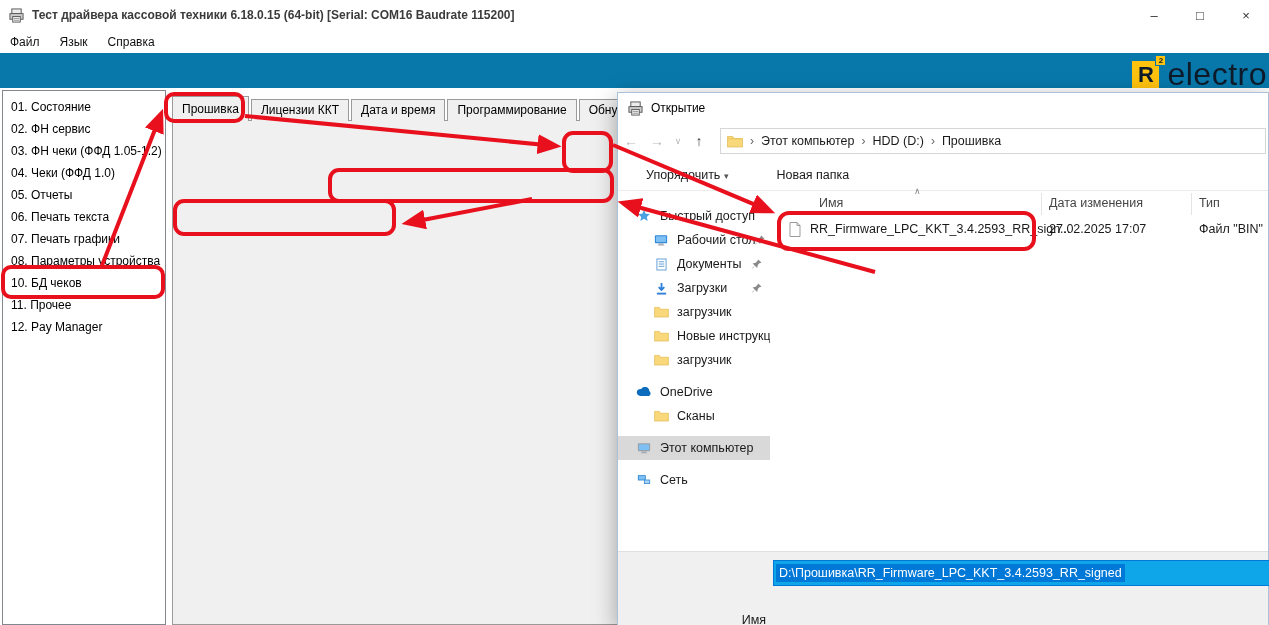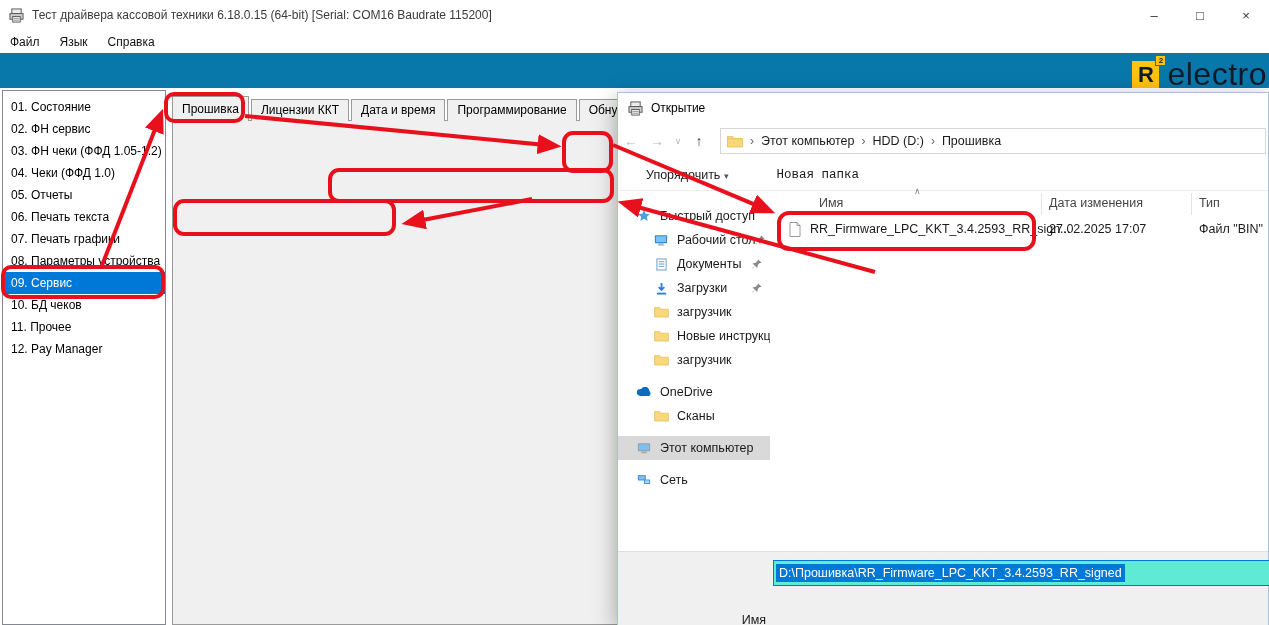--- a/index.html
+++ b/index.html
@@ -6,21 +6,21 @@
     --accent:#e8101c; --banner:#0878ab; --selection:#0078d7; --logoYellow:#ffc20e;
   }
   *{box-sizing:border-box; margin:0; padding:0;}
   html,body{background:#dcdcdc;}
   body{font-family:"Liberation Sans", sans-serif;}
   .stage{position:relative; width:1269px; height:625px; background:#fff; overflow:hidden;
          outline:1px solid #9aa0a6; font-size:12px; color:#000;}
   .abs{position:absolute;}
 
   
-  .titlebar{left:0;top:0;width:1269px;height:30px;background:#fff;display:flex;align-items:center;}
+  .titlebar{left:0;top:0;width:1269px;height:30px;background:#fff;display:flex;align-items:center;font-weight:bold;}
   .titlebar .appicon{margin:0 8px 0 9px;display:flex;}
   .title-text{color:#3b3b3b;font-size:12px;}
   .wincontrols{right:0;top:0;height:30px;display:flex;}
   .winbtn{width:46px;height:30px;display:flex;align-items:center;justify-content:center;color:#333;font-size:13px;}
   .menubar{left:0;top:30px;width:1269px;height:23px;background:#fff;display:flex;align-items:center;}
   .menuitem{padding:0 10px;height:23px;display:flex;align-items:center;color:#111;}
   .banner{left:0;top:53px;width:1269px;height:35px;background:var(--banner);}
   .logo{position:absolute;right:2px;top:3px;display:flex;align-items:center;}
   .logo-badge{position:relative;width:27px;height:27px;background:var(--logoYellow);display:flex;align-items:center;justify-content:center;
               font-weight:bold;font-size:22px;color:#0d1b2a;}
@@ -55,41 +55,41 @@
   .dlg-titlebar{left:0;top:0;width:100%;height:30px;background:#fff;display:flex;align-items:center;}
   .dlg-titlebar .appicon{margin:0 8px 0 10px;display:flex;}
   .dlg-nav{left:0;top:30px;width:100%;height:36px;display:flex;align-items:center;}
   .navglyph{width:26px;text-align:center;font-size:14px;}
   .dim{color:#b8b8b8;} .dk{color:#444;}
   .crumbbar{position:absolute;left:102px;top:5px;width:546px;height:26px;border:1px solid #d6d6d6;background:#fff;
             display:flex;align-items:center;padding:0 6px;}
   .crumb-sep{color:#666;font-size:12px;margin:0 7px;}
   .crumb{color:#1a1a1a;font-size:12.5px;}
   .dlg-toolbar{left:0;top:66px;width:100%;height:32px;display:flex;align-items:center;border-bottom:1px solid #ececec;color:#1a1a1a;font-size:12.5px;}
-  .tool-organize{margin-left:28px;} .tool-newfolder{margin-left:48px;font-family:Liberation Mono, monospace;}
+  .tool-organize{margin-left:28px;} .tool-newfolder{margin-left:48px;}
   .dlg-body{left:0;top:98px;width:100%;height:360px;background:#fff;}
   .navpane{left:0;top:0;width:152px;height:100%;padding-top:13px;overflow:hidden;}
   .navrow{height:24px;display:flex;align-items:center;padding-left:16px;white-space:nowrap;font-size:12.5px;color:#1a1a1a;}
   .navrow .ic{width:20px;display:flex;justify-content:center;margin-right:6px;flex:none;}
   .navrow.child{padding-left:33px;}
   .navrow.group{margin-top:8px;}
   .navrow.sel{background:#d9d9d9;}
   .navrow .pin{margin-left:auto;margin-right:8px;display:flex;}
   .filepane{left:158px;top:0;right:0;height:100%;}
   .cols{position:absolute;top:2px;left:0;right:0;height:22px;color:#454545;font-size:12.5px;}
   .colname{position:absolute;left:15px;top:3px;margin-left:28px;} .coldate{position:absolute;left:273px;top:3px;} .coltype{position:absolute;left:423px;top:3px;}
   .colsep1{position:absolute;left:265px;top:0;width:1px;height:22px;background:#e4e4e4;}
   .colsep2{position:absolute;left:415px;top:0;width:1px;height:22px;background:#e4e4e4;}
   .sortcaret{position:absolute;left:138px;top:-7px;color:#888;font-size:9px;}
   .filerow{position:absolute;top:26px;left:0;right:0;height:26px;font-size:12.5px;color:#1a1a1a;}
   .filerow .fic{position:absolute;left:13px;top:5px;}
   .fname{position:absolute;left:34px;top:5px;} .fdate{position:absolute;left:273px;top:5px;} .ftype{position:absolute;left:423px;top:5px;}
   .dlg-bottom{left:0;top:458px;width:100%;height:75px;background:#f0f0f0;border-top:1px solid #dfdfdf;}
   .fn-label{position:absolute;left:80px;top:13px;width:68px;text-align:right;font-size:12.5px;color:#1a1a1a;margin-top:48px;}
-  .fn-input{position:absolute;left:155px;top:8px;width:497px;height:26px;background:#5eead4;border:1px solid var(--selection);
+  .fn-input{position:absolute;left:155px;top:8px;width:497px;height:26px;background:#0ea5e9;border:1px solid var(--selection);
             display:flex;align-items:center;padding:0 2px;}
   .fn-selected{background:var(--selection);color:#fff;font-size:12.5px;padding:2px 3px;white-space:nowrap;}
 
   
   .overlay{left:0;top:0;width:1269px;height:625px;z-index:10;pointer-events:none;}
 </style>
 </head>
 <body>
 
 <div class="stage">
@@ -129,21 +129,20 @@
 
   <div class="abs leftlist">
     <div class="leftitem">01. Состояние</div>
     <div class="leftitem">02. ФН сервис</div>
     <div class="leftitem">03. ФН чеки (ФФД 1.05-1.2)</div>
     <div class="leftitem">04. Чеки (ФФД 1.0)</div>
     <div class="leftitem">05. Отчеты</div>
     <div class="leftitem">06. Печать текста</div>
     <div class="leftitem">07. Печать графики</div>
     <div class="leftitem">08. Параметры устройства</div>
-    <div class="leftitem sel">09. Сервис</div>
     <div class="leftitem">10. БД чеков</div>
     <div class="leftitem">11. Прочее</div>
     <div class="leftitem">12. Pay Manager</div>
   </div>
 
   <div class="abs panel"></div>
   <div class="abs tabstrip">
     <div class="tab active">Прошивка</div>
     <div class="tab">Лицензии ККТ</div>
     <div class="tab">Дата и время</div>

